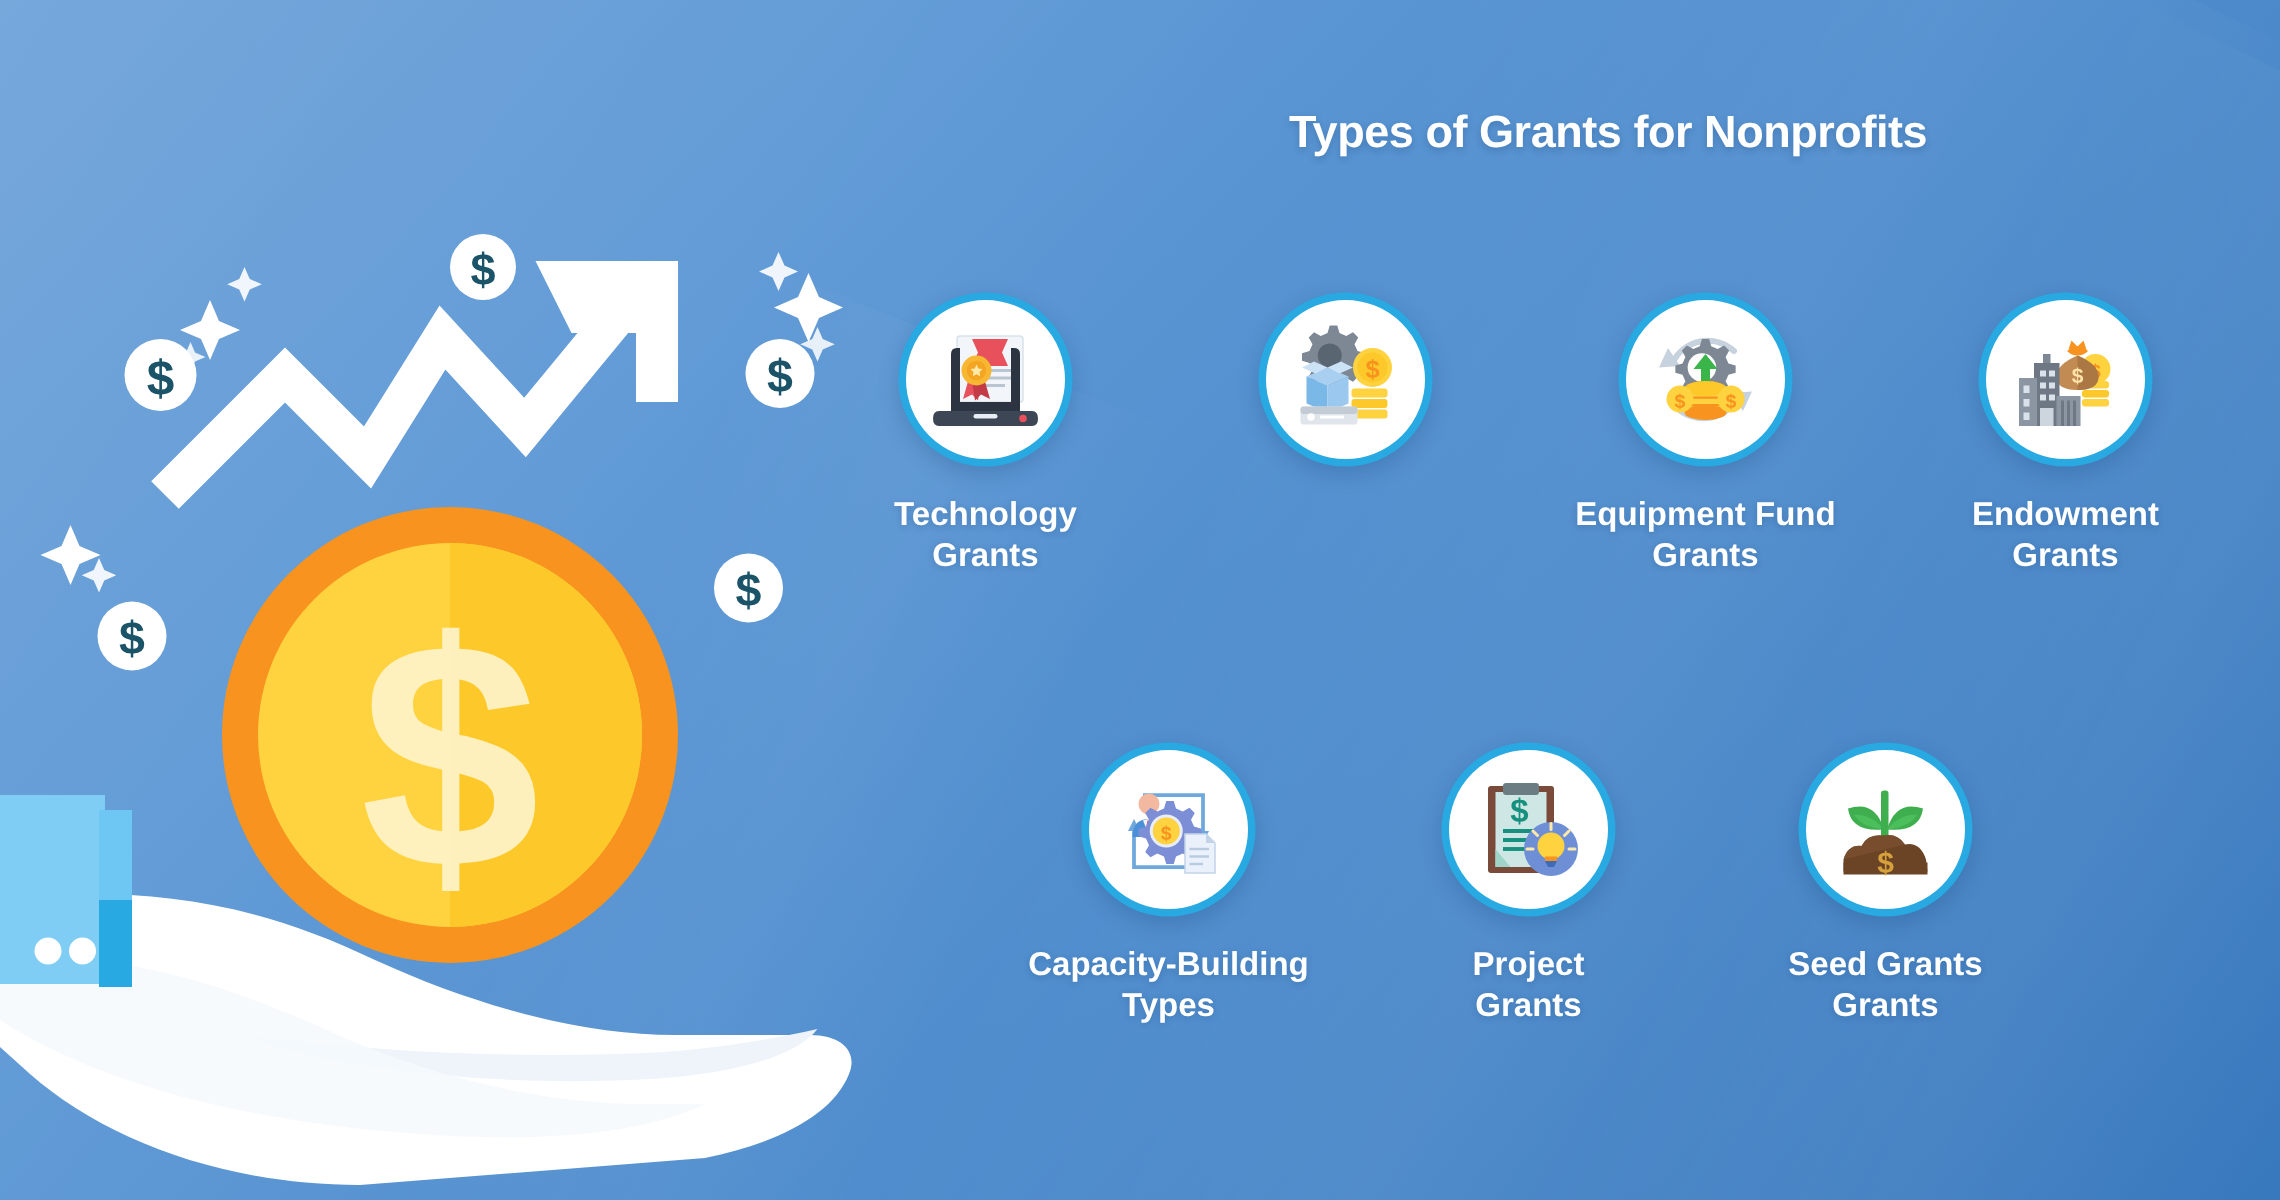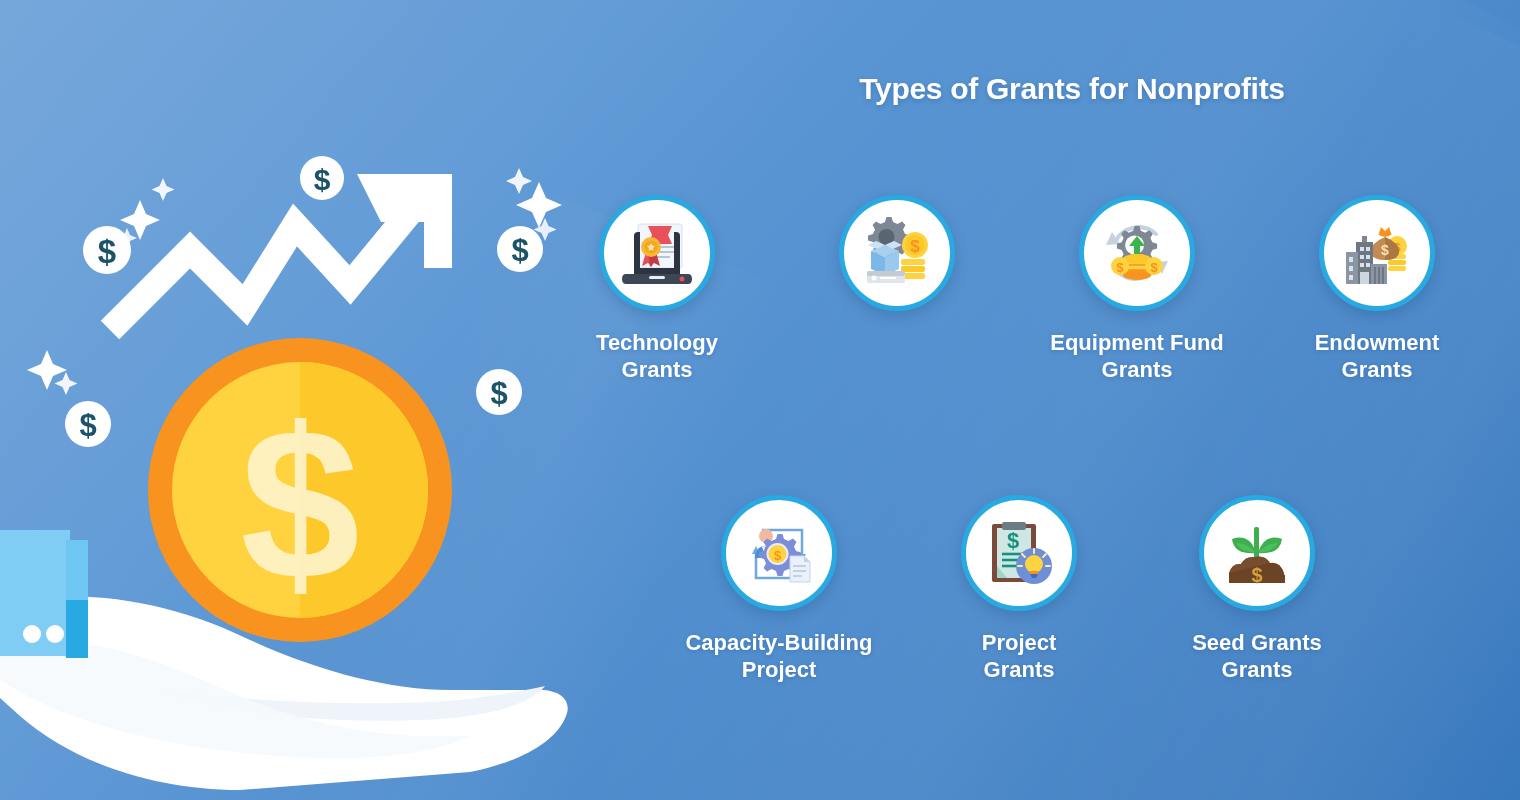--- a/index.html
+++ b/index.html
@@ -321,21 +321,21 @@
         <path d="M64 42 l6 6 h-6 Z" fill="#c3d4e8"></path>
         <g stroke="#b6cae0" stroke-width="1.6">
           <line x1="53" y1="52" x2="66" y2="52"></line>
             <line x1="53" y1="57" x2="66" y2="57"></line>
           <line x1="53" y1="62" x2="62" y2="62"></line>
         </g>
       </svg>
     </span>
   </div>
   <div class="label">Capacity-Building
-Project</div>
+Types</div>
 </div>
 
 <div class="item" id="item-project">
   <div class="circle">
     <span>
       <svg width="74" height="74" viewBox="0 0 74 74">
 
         <rect x="10" y="8" width="44" height="58" rx="2" fill="#7a4a3a"></rect>
         <rect x="15" y="12" width="34" height="50" fill="#cfe7e4"></rect>
         <rect x="20" y="6" width="24" height="8" rx="2" fill="#6b7d82"></rect>

